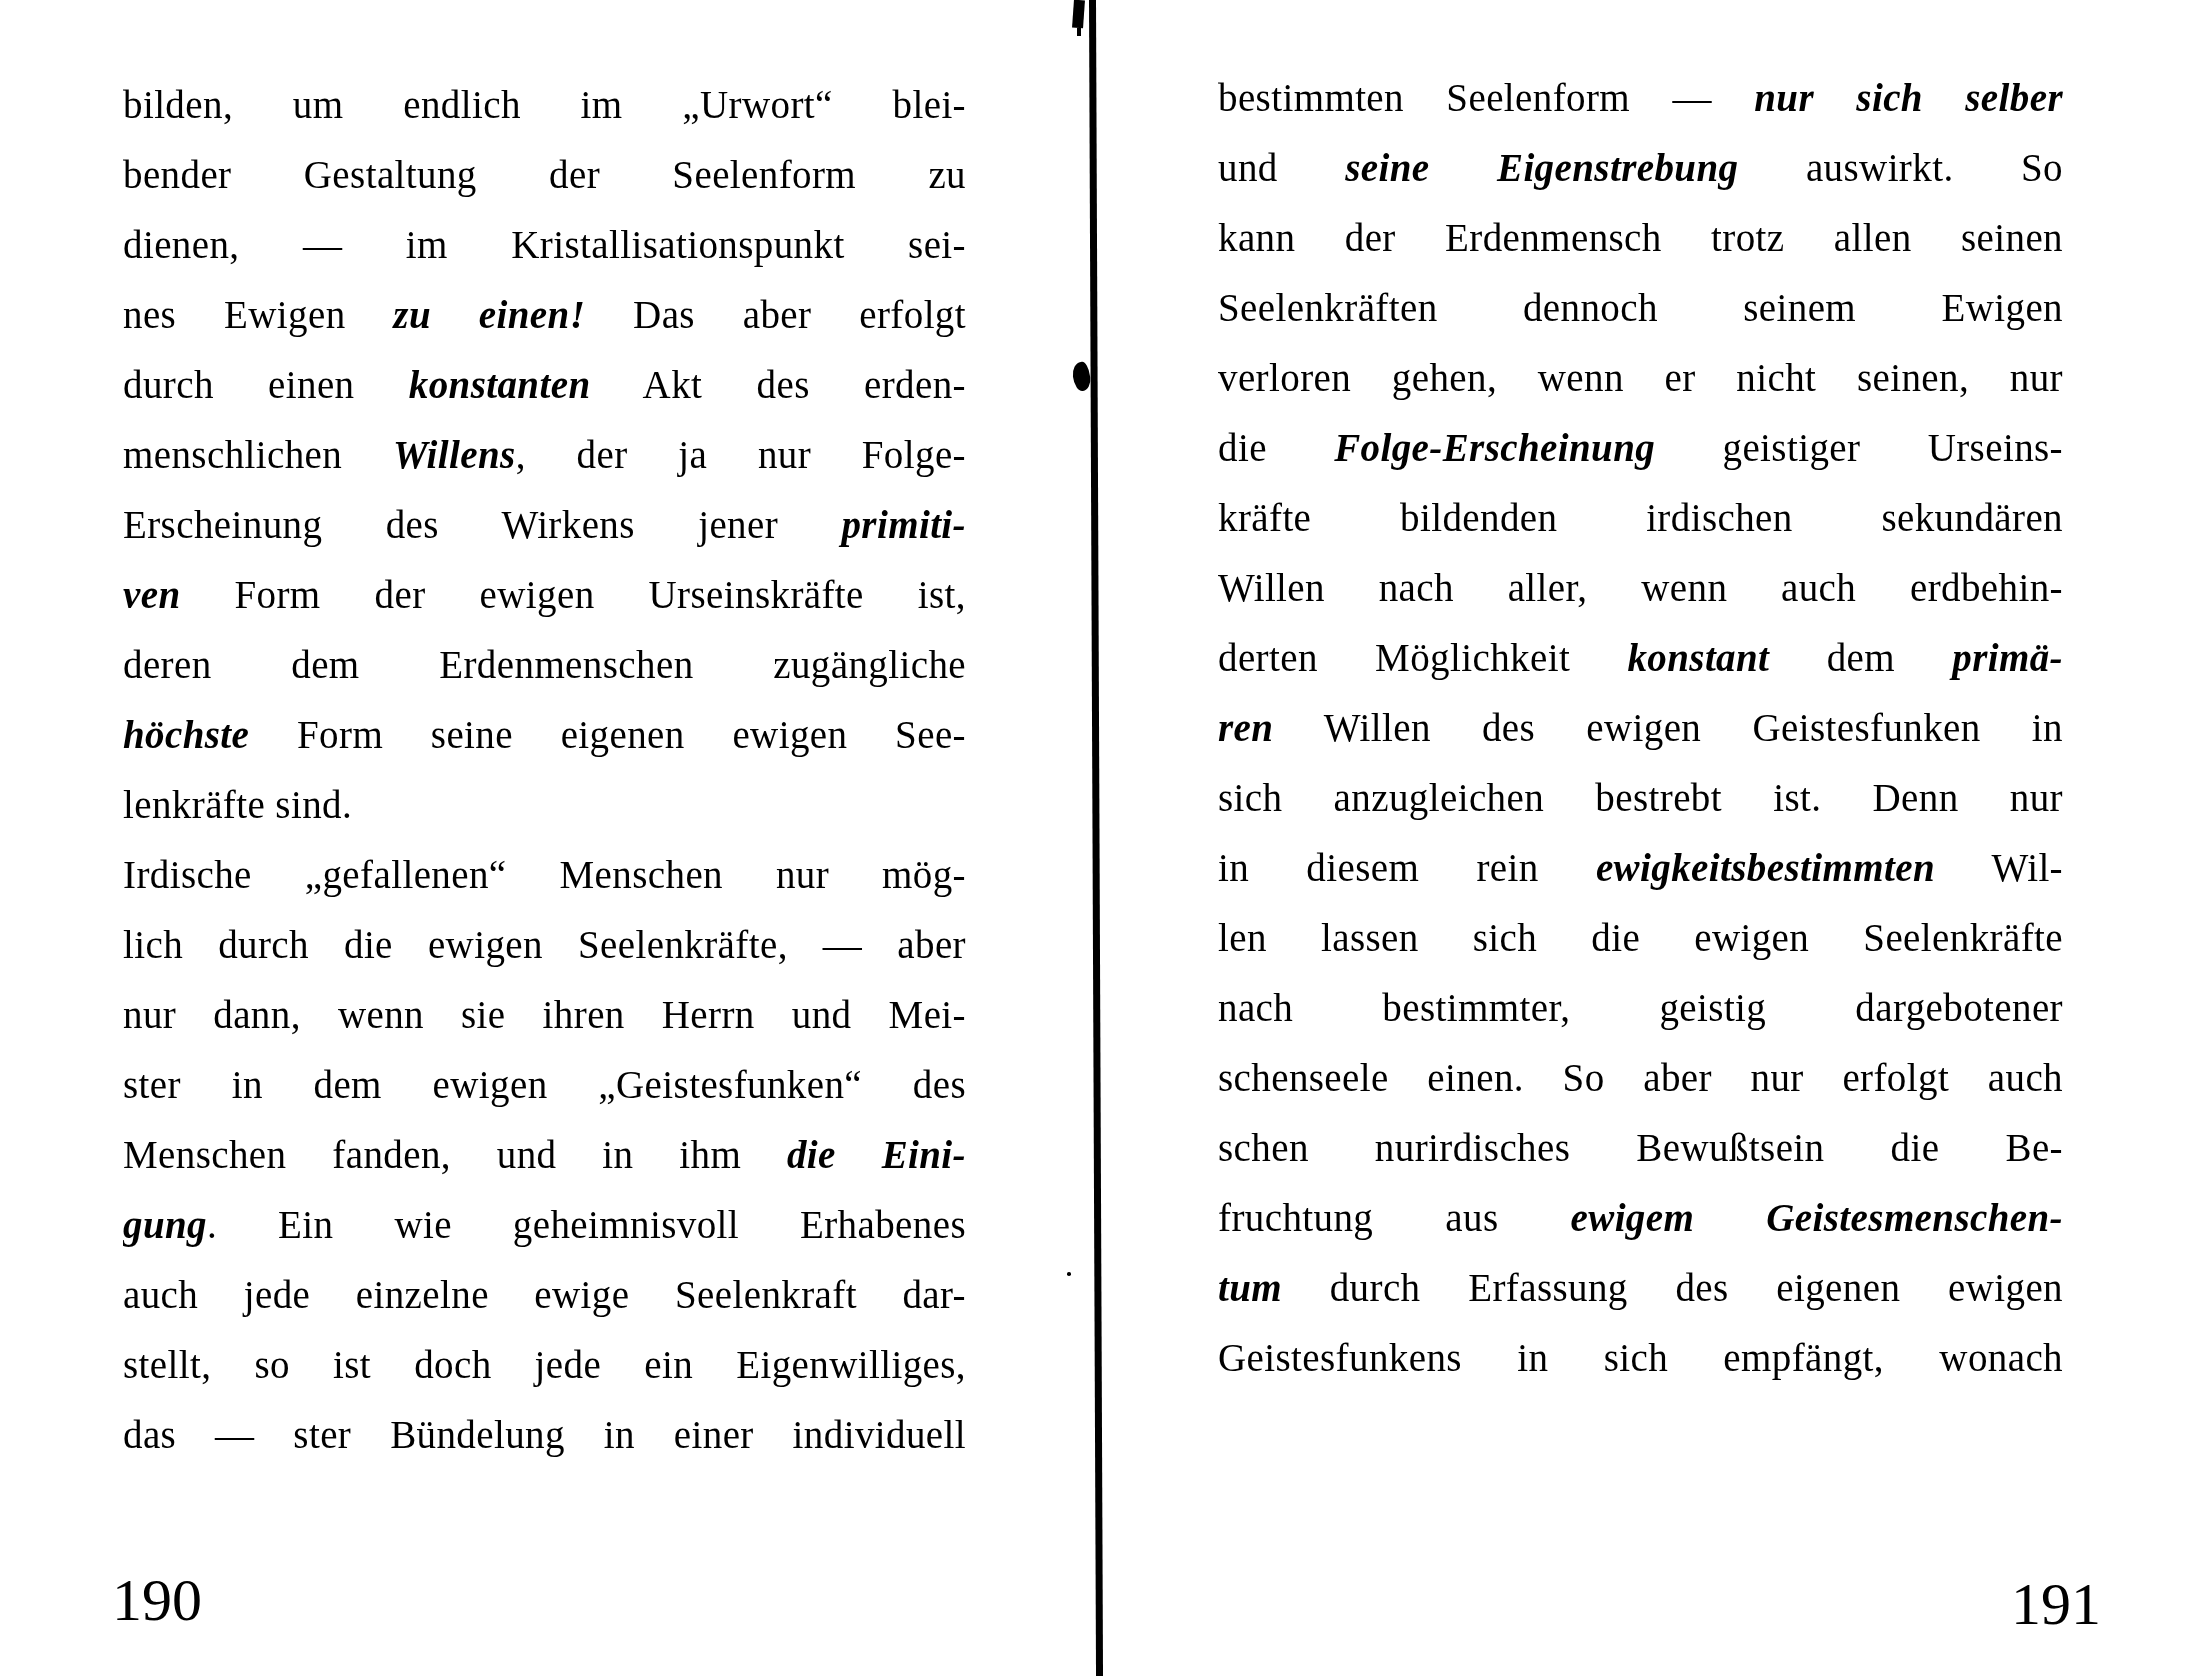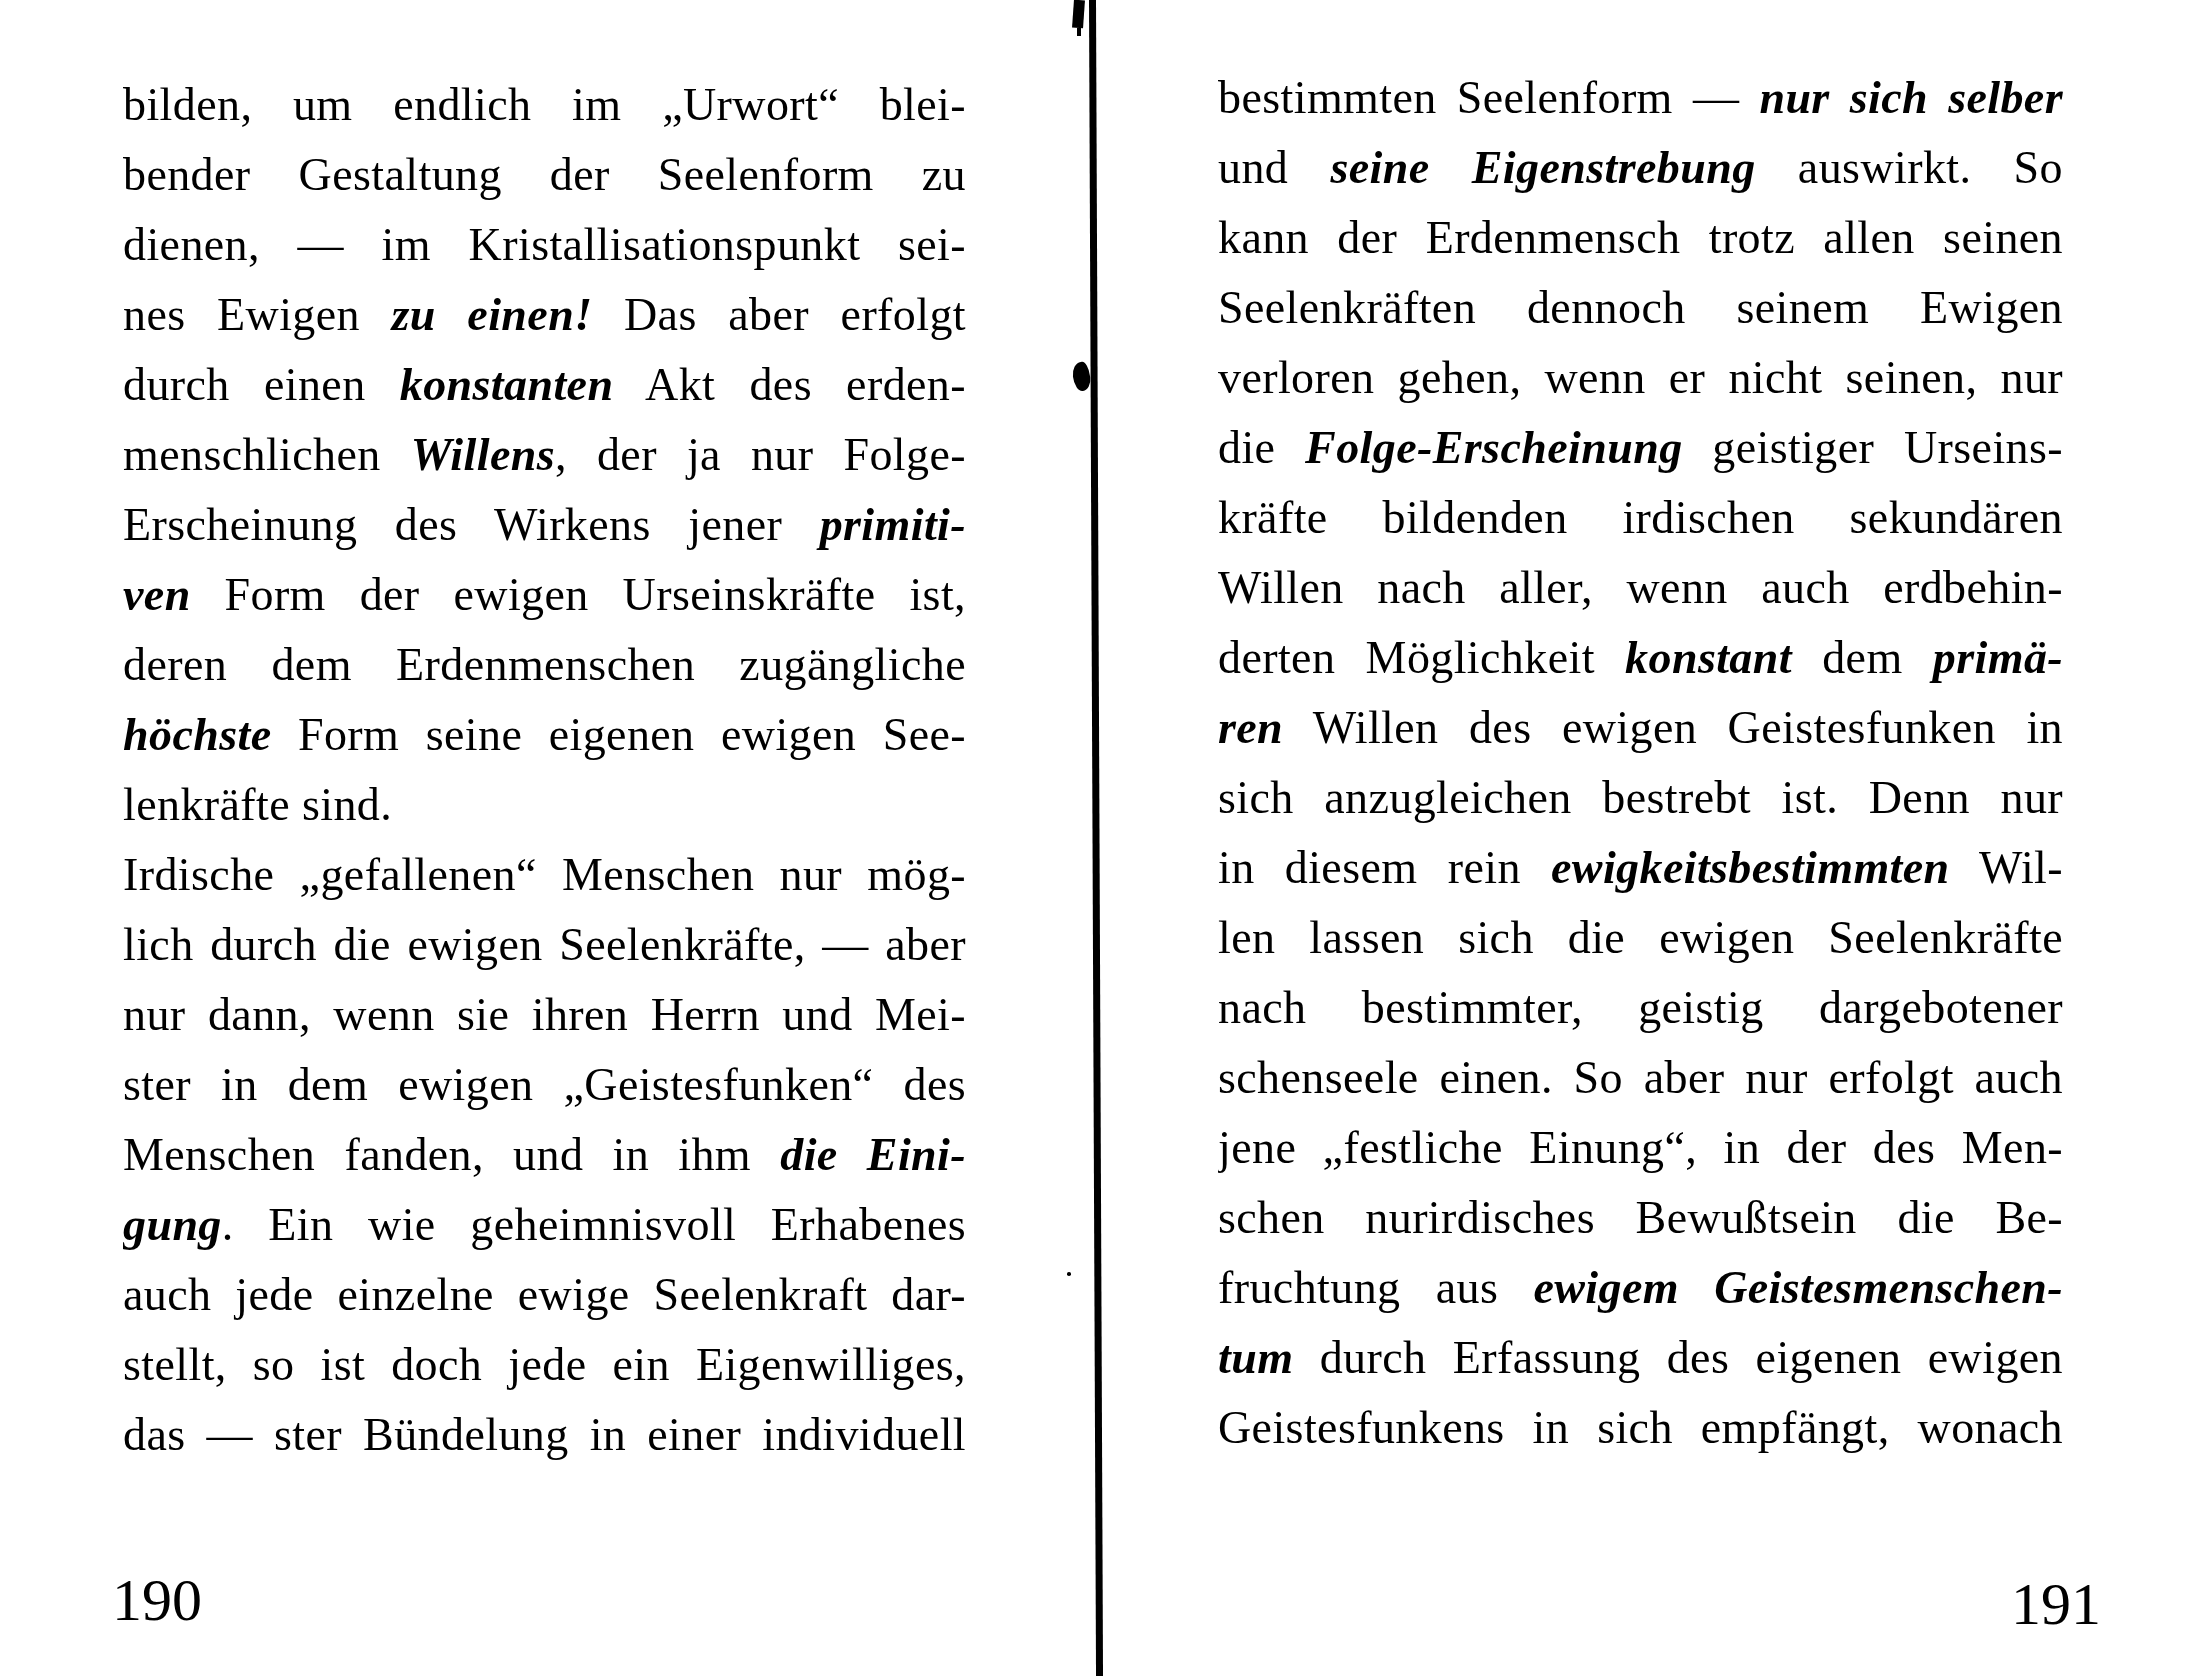--- a/index.html
+++ b/index.html
@@ -14,21 +14,21 @@
     overflow: hidden;
     font-family: "Liberation Serif", "DejaVu Serif", serif;
     color: #000000;
   }
   .spread {
     position: absolute;
     inset: 0;
   }
   .textblock {
     position: absolute;
-    font-size: 46px;
+    font-size: 39px;
     line-height: 70px;
     letter-spacing: 0.4px;
   }
   #left-block  { left: 123px;  top: 70px; width: 843px; }
   #right-block { left: 1218px; top: 63px; width: 845px; }
   .line {
     height: 70px;
     overflow: hidden;
     text-align: justify;
     text-align-last: justify;
@@ -138,21 +138,20 @@
         <div class="line"><span>die </span><span class="it">Folge-Erscheinung</span><span> geistiger Urseins-</span></div>
         <div class="line"><span>kräfte bildenden irdischen sekundären</span></div>
         <div class="line"><span>Willen nach aller, wenn auch erdbehin-</span></div>
         <div class="line"><span>derten Möglichkeit </span><span class="it">konstant</span><span> dem </span><span class="it">primä-</span></div>
         <div class="line"><span class="it">ren</span><span> Willen des ewigen Geistesfunken in</span></div>
         <div class="line"><span>sich anzugleichen bestrebt ist. Denn nur</span></div>
         <div class="line"><span>in diesem rein </span><span class="it">ewigkeitsbestimmten</span><span> Wil-</span></div>
         <div class="line"><span>len lassen sich die ewigen Seelenkräfte</span></div>
         <div class="line"><span>nach bestimmter, geistig dargebotener</span></div>
         <div class="line"><span>schenseele einen. So aber nur erfolgt auch</span></div>
-        <div class="line"><span>jene „festliche Einung“, in der des Men-</span></div>
         <div class="line"><span>schen nurirdisches Bewußtsein die Be-</span></div>
         <div class="line"><span>fruchtung aus </span><span class="it">ewigem Geistesmenschen-</span></div>
         <div class="line"><span class="it">tum</span><span> durch Erfassung des eigenen ewigen</span></div>
         <div class="line"><span>Geistesfunkens in sich empfängt, wonach</span></div>
       </div>
     <div class="pagenum" id="pagenum-right">191</div>
   </section>
 
 </div>
 

